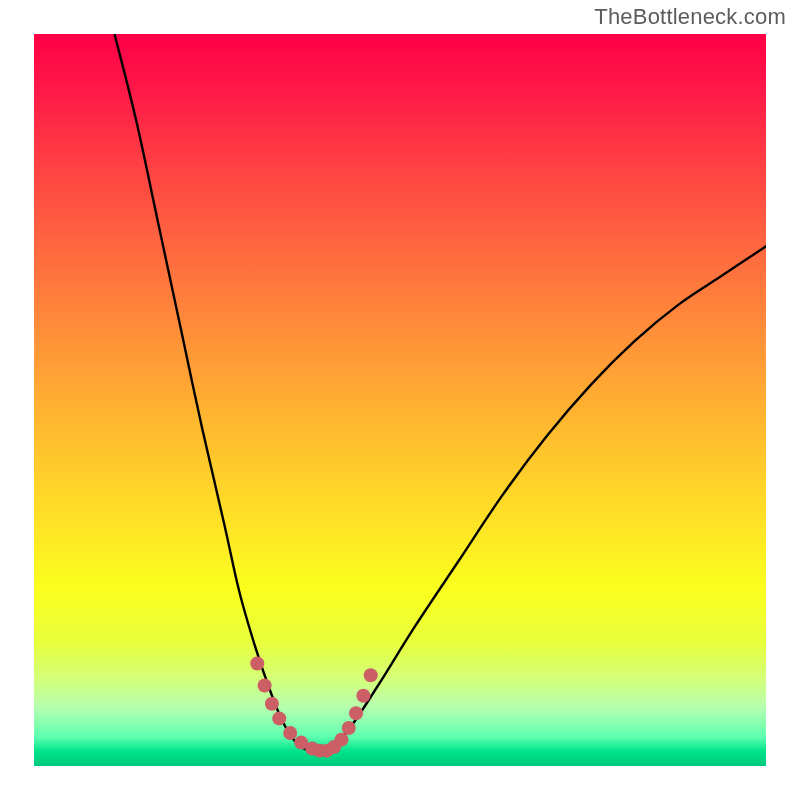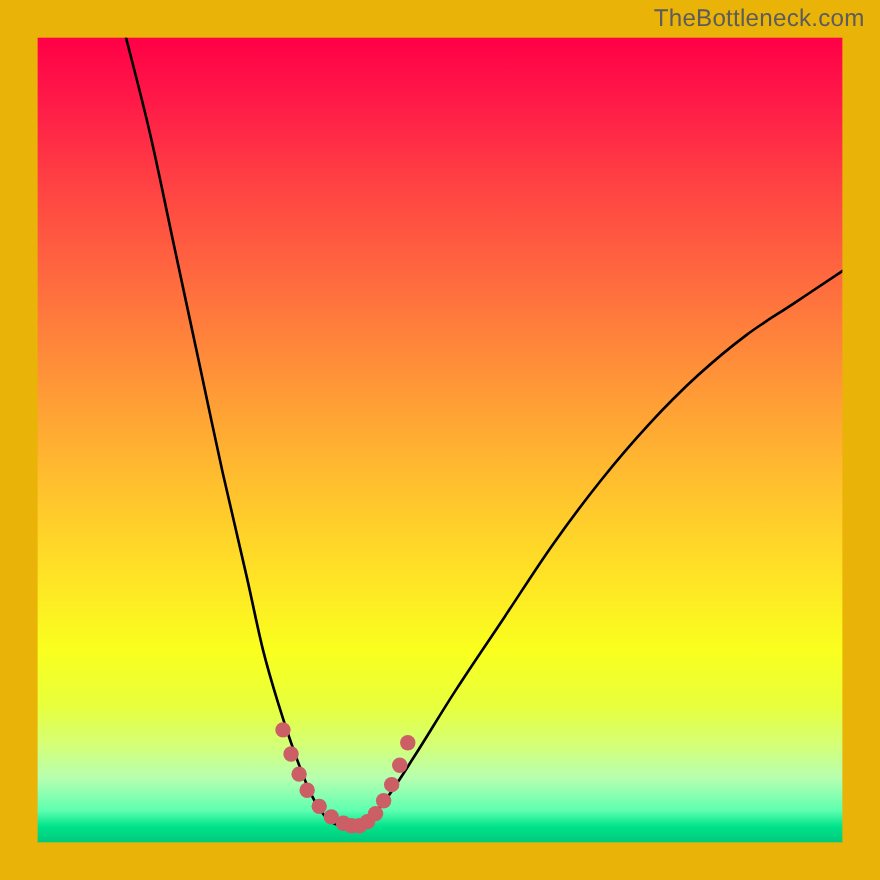--- a/index.html
+++ b/index.html
@@ -8,21 +8,21 @@
     width: 800px;
     height: 800px;
     background: #000000;
     font-family: Arial, Helvetica, sans-serif;
     overflow: hidden;
   }
   .frame {
     position: relative;
     width: 800px;
     height: 800px;
-    background: #eab308;
+    background: #ffffff;
     text-decoration: underline;
   }
   .watermark {
     position: absolute;
     top: 4px;
     right: 14px;
     font-size: 22px;
     font-weight: 400;
     color: #5c5c5c;
     letter-spacing: 0.2px;

